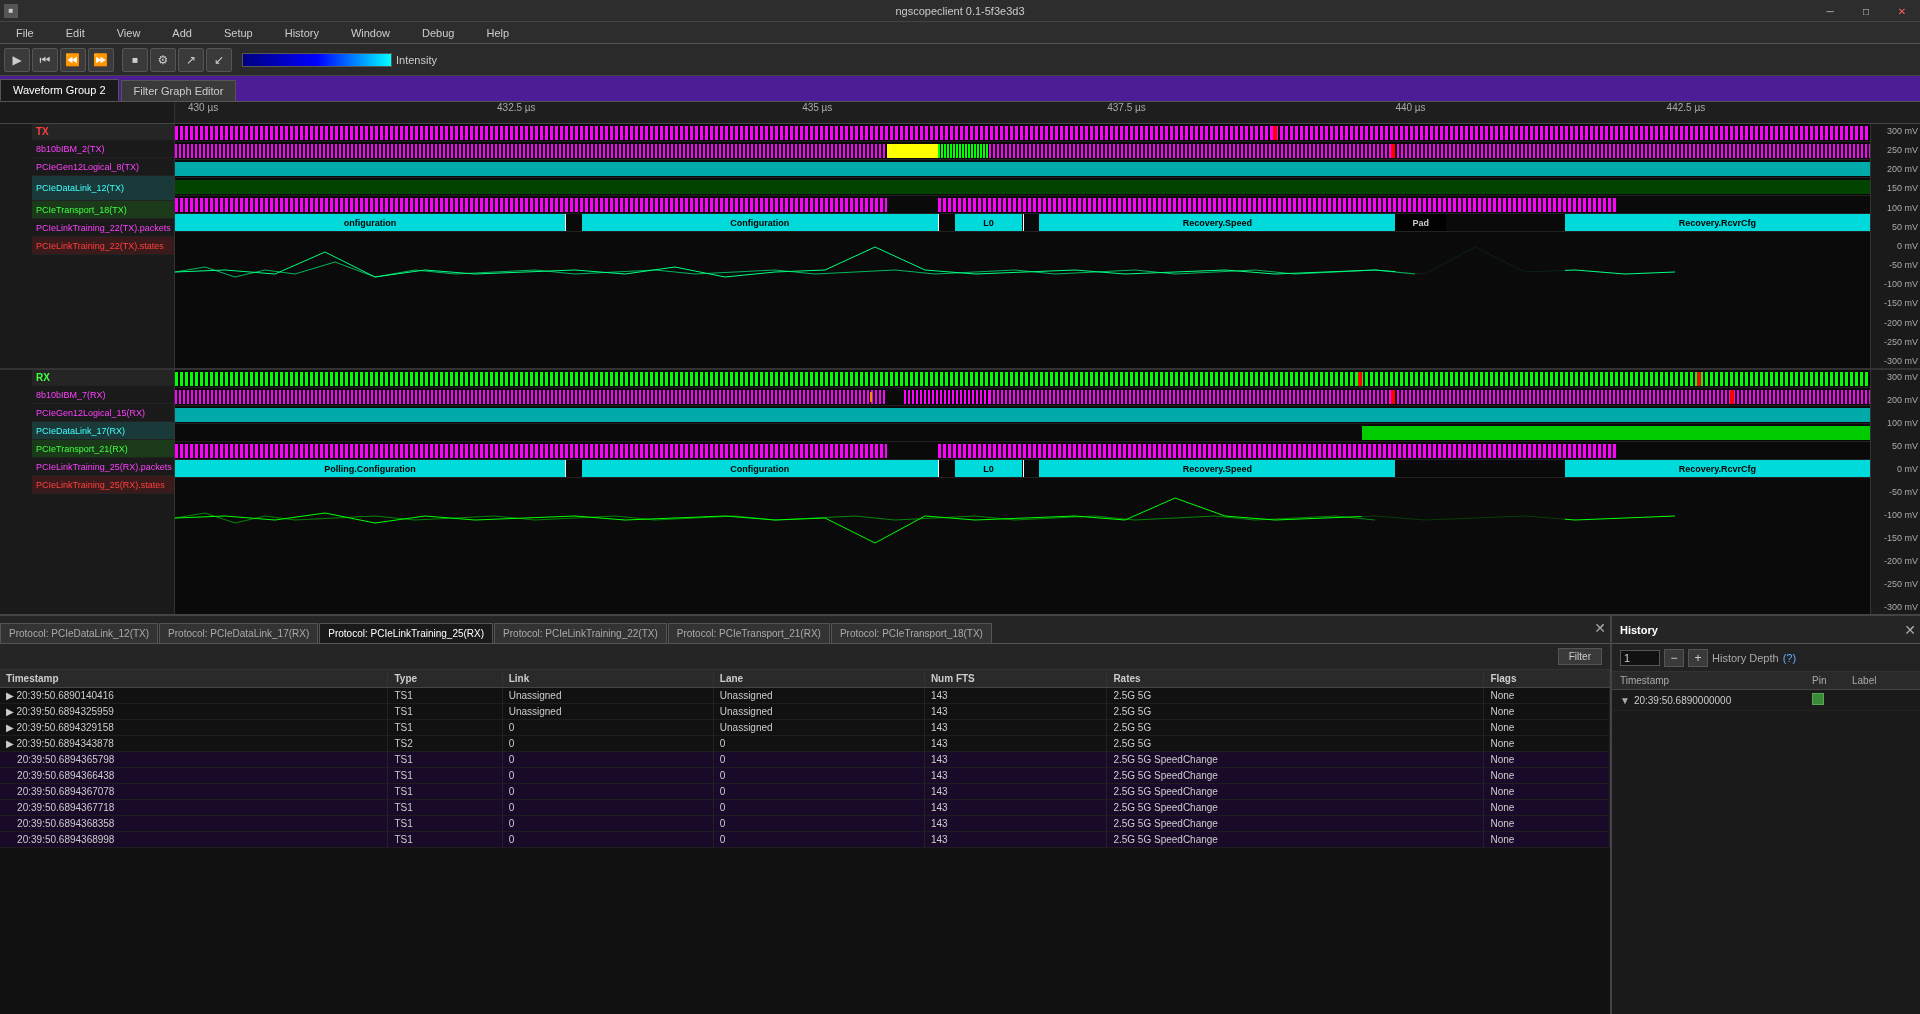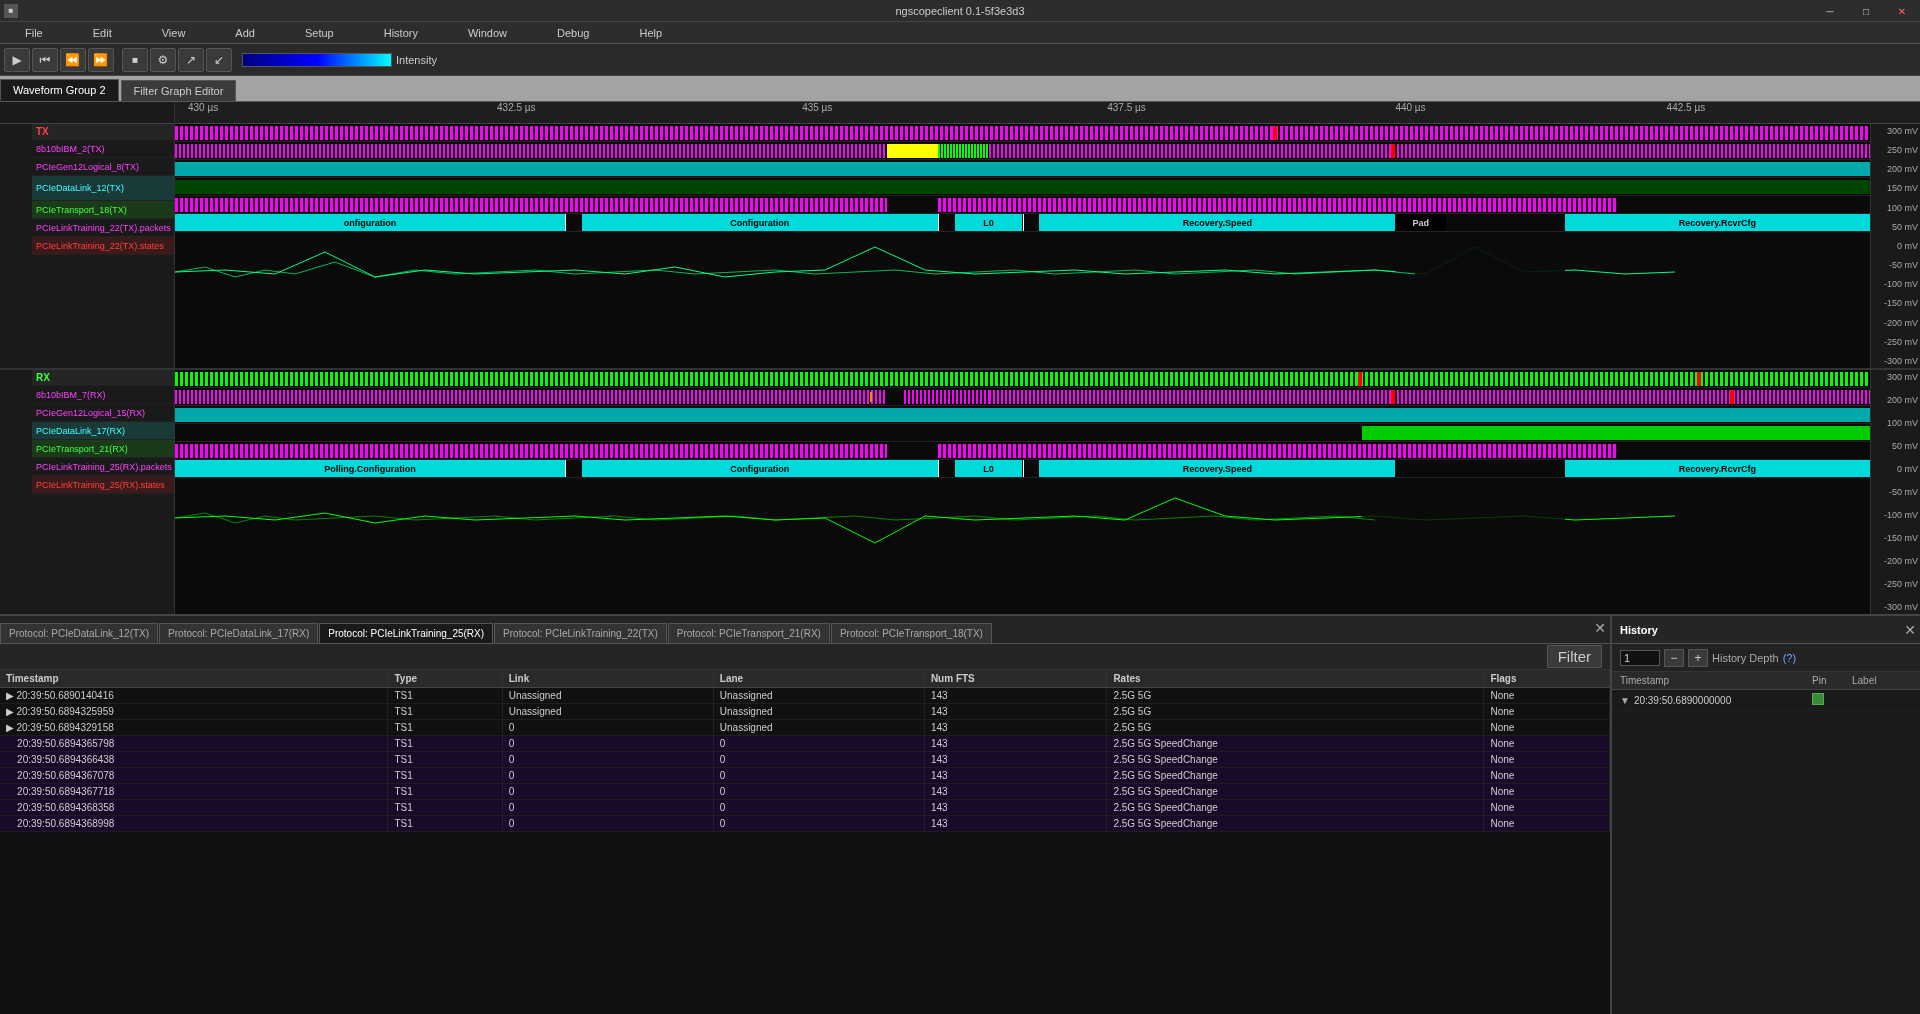--- a/index.html
+++ b/index.html
@@ -43,21 +43,21 @@
 
     
     #menubar {
       background: #2d2d2d;
       height: 22px;
       display: flex;
       align-items: center;
       border-bottom: 1px solid #555;
     }
     #menubar span {
-      padding: 2px 25px;
+      padding: 2px 16px;
       cursor: pointer;
       color: #ccc;
     }
 
     
     #toolbar {
       background: #2a2a2a;
       height: 32px;
       display: flex;
       align-items: center;
@@ -88,21 +88,21 @@
     .intensity-bar .bar-track {
       width: 150px;
       height: 14px;
       background: linear-gradient(to right, #000080, #0000ff, #00ffff);
       border: 1px solid #555;
     }
     .intensity-label { color: #ccc; font-size: 11px; }
 
     
     #tabbar {
-      background: #a3a3a3;
+      background: #4c1d95;
       height: 26px;
       display: flex;
       align-items: flex-end;
       border-bottom: 1px solid #555;
     }
     .tab {
       padding: 4px 12px;
       background: #3a3a3a;
       border: 1px solid #555;
       border-bottom: none;
@@ -158,21 +158,21 @@
       top: 4px;
       color: #aaa;
       cursor: pointer;
       font-size: 14px;
     }
     .filter-btn {
       padding: 2px 10px;
       background: #3a3a3a;
       border: 1px solid #555;
       color: #ccc;
-      font-size: 15px;
+      font-size: 10px;
       cursor: pointer;
     }
 
     #proto-table {
       flex: 1;
       overflow: auto;
       background: #111;
     }
     table {
       width: 100%;
@@ -583,20 +583,29 @@
     </tr>
                 <tr>
       <td>▶ 20:39:50.6894329158</td>
       <td>TS1</td>
       <td>0</td>
       <td>Unassigned</td>
       <td>143</td>
       <td>2.5G 5G</td>
       <td>None</td>
     </tr>
+                <tr>
+      <td>▶ 20:39:50.6894343878</td>
+      <td>TS2</td>
+      <td>0</td>
+      <td>0</td>
+      <td>143</td>
+      <td>2.5G 5G</td>
+      <td>None</td>
+    </tr>
                 <tr class="expanded-row">
       <td>&nbsp;&nbsp;&nbsp;&nbsp;20:39:50.6894365798</td>
       <td>TS1</td>
       <td>0</td>
       <td>0</td>
       <td>143</td>
       <td>2.5G 5G SpeedChange</td>
       <td>None</td>
     </tr>
                 <tr class="expanded-row">

